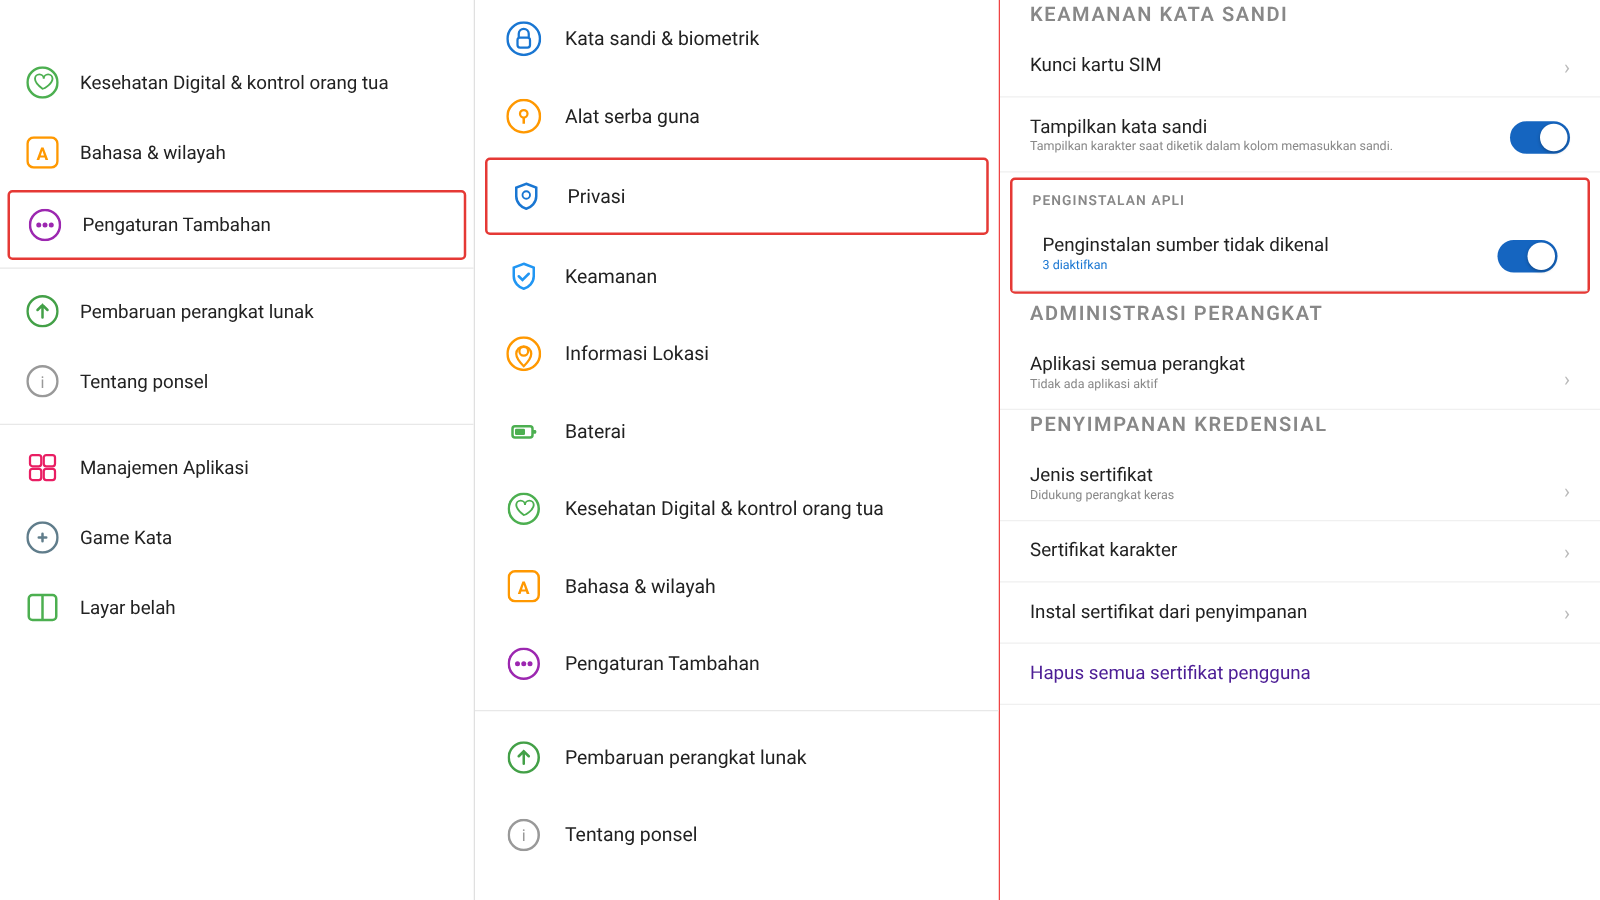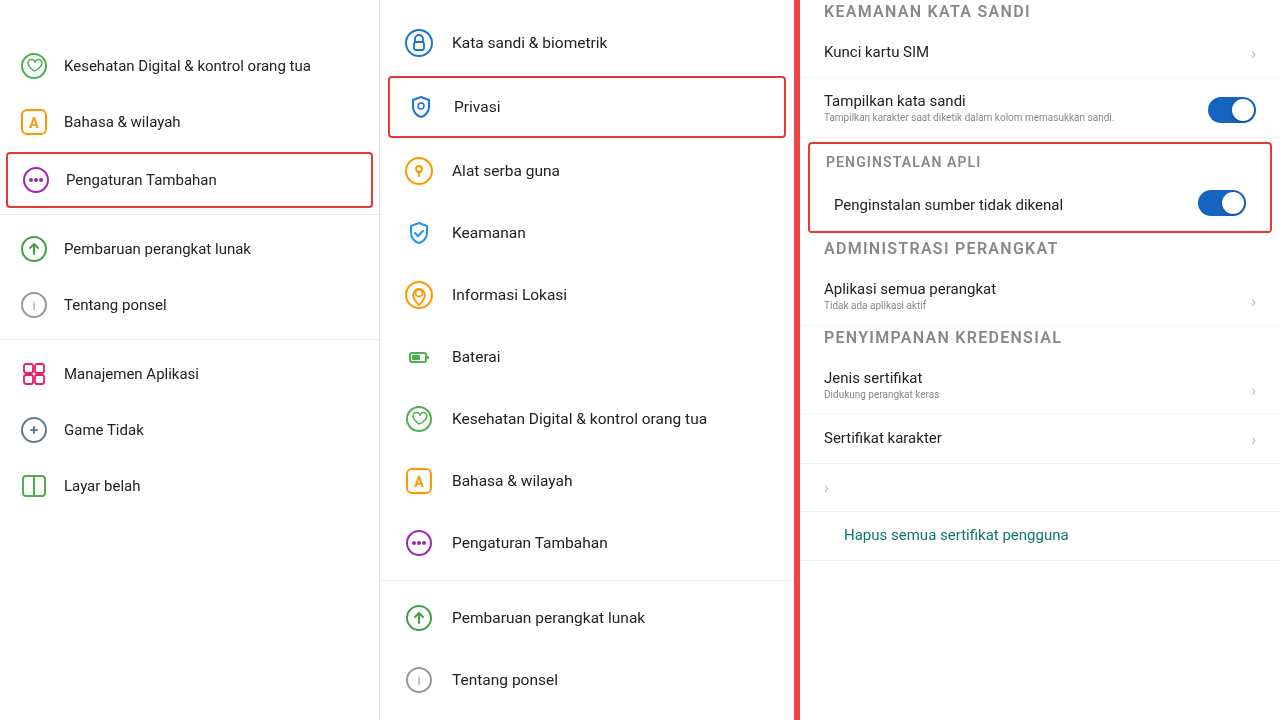--- a/index.html
+++ b/index.html
@@ -58,23 +58,23 @@
     .divider {
       height: 1px;
       background: #e8e8e8;
       margin: 6px 0;
     }
 
     
     .mid-panel {
       width: 420px;
       min-width: 420px;
-      border-right: 6px solid #ef4444;
+      border-right: 1px solid #ef4444;
       overflow-y: auto;
-      padding-top: 12px;
+      padding-top: 0;
     }
     .mid-item {
       display: flex;
       align-items: center;
       padding: 16px 24px;
       cursor: pointer;
       gap: 18px;
       position: relative;
     }
     .mid-item.active {
@@ -168,21 +168,21 @@
     }
 
     
     svg { display: block; }
     .section-box-bordered {
       border: 2px solid #e53935;
       margin: 4px 8px;
       border-radius: 4px;
     }
     .section-header-inner {
-      font-size: 14px;
+      font-size: 11px;
       font-weight: 600;
       color: #888;
       letter-spacing: 0.08em;
       padding: 10px 16px 6px;
       text-transform: uppercase;
     }
   </style>
 </head>
 <body>
 
@@ -250,21 +250,21 @@
         </span>
         <span class="label">Manajemen Aplikasi</span>
       </div>
       <div class="left-item">
         <span class="icon">
           <svg width="26" height="26" viewBox="0 0 26 26">
             <circle cx="13" cy="13" r="12" fill="none" stroke="#607d8b" stroke-width="2"></circle>
             <path d="M10 13h6M13 10v6" stroke="#607d8b" stroke-width="2" stroke-linecap="round"></path>
           </svg>
         </span>
-        <span class="label">Game Tidak</span>
+        <span class="label">Game Kata</span>
       </div>
       <div class="left-item">
         <span class="icon">
           <svg width="26" height="26" viewBox="0 0 26 26">
             <rect x="2" y="3" width="22" height="20" rx="3" fill="none" stroke="#4caf50" stroke-width="2"></rect>
             <line x1="13" y1="3" x2="13" y2="23" stroke="#4caf50" stroke-width="2"></line>
           </svg>
         </span>
         <span class="label">Layar belah</span>
       </div>
@@ -276,38 +276,38 @@
       <div class="mid-item">
         <span class="icon">
           <svg width="28" height="28" viewBox="0 0 28 28">
             <circle cx="14" cy="14" r="13" fill="none" stroke="#1976d2" stroke-width="2"></circle>
             <rect x="9" y="13" width="10" height="8" rx="2" fill="none" stroke="#1976d2" stroke-width="1.8"></rect>
             <path d="M10 13v-3a4 4 0 018 0v3" fill="none" stroke="#1976d2" stroke-width="1.8"></path>
           </svg>
         </span>
         <span class="label">Kata sandi &amp; biometrik</span>
       </div>
-      <div class="mid-item active">
-        <span class="icon">
-          <svg width="28" height="28" viewBox="0 0 28 28">
-            <path d="M14 4l8 3v7c0 5-4 9-8 10C10 23 6 19 6 14V7z" fill="none" stroke="#1976d2" stroke-width="2"></path>
-            <circle cx="14" cy="13" r="3" fill="none" stroke="#1976d2" stroke-width="1.5"></circle>
-          </svg>
-        </span>
-        <span class="label">Privasi</span>
-      </div>
       <div class="mid-item">
         <span class="icon">
           <svg width="28" height="28" viewBox="0 0 28 28">
             <circle cx="14" cy="14" r="13" fill="none" stroke="#ff9800" stroke-width="2"></circle>
             <circle cx="14" cy="12" r="3" fill="none" stroke="#ff9800" stroke-width="1.8"></circle>
             <path d="M14 15v5" stroke="#ff9800" stroke-width="2"></path>
           </svg>
         </span>
         <span class="label">Alat serba guna</span>
+      </div>
+      <div class="mid-item active">
+        <span class="icon">
+          <svg width="28" height="28" viewBox="0 0 28 28">
+            <path d="M14 4l8 3v7c0 5-4 9-8 10C10 23 6 19 6 14V7z" fill="none" stroke="#1976d2" stroke-width="2"></path>
+            <circle cx="14" cy="13" r="3" fill="none" stroke="#1976d2" stroke-width="1.5"></circle>
+          </svg>
+        </span>
+        <span class="label">Privasi</span>
       </div>
       <div class="mid-item">
         <span class="icon">
           <svg width="28" height="28" viewBox="0 0 28 28">
             <path d="M14 4l8 3v7c0 5-4 9-8 10C10 23 6 19 6 14V7z" fill="none" stroke="#2196f3" stroke-width="2"></path>
             <path d="M10 14l3 3 5-5" stroke="#2196f3" stroke-width="2" fill="none" stroke-linecap="round"></path>
           </svg>
         </span>
         <span class="label">Keamanan</span>
       </div>
@@ -400,20 +400,21 @@
           <div class="toggle on">
             <div class="toggle-knob"></div>
           </div>
         </div>
       </div>
       <div class="section-box-bordered">
         <div class="section-header-inner">PENGINSTALAN APLI</div>
         <div class="right-item">
           <div class="item-left">
             <div class="item-title">Penginstalan sumber tidak dikenal</div>
+            <div class="item-sub blue">3 diaktifkan</div>
           </div>
           <div class="toggle on">
             <div class="toggle-knob"></div>
           </div>
         </div>
       </div>
       <div>
         <div class="section-header">ADMINISTRASI PERANGKAT</div>
         <div class="right-item">
           <div class="item-left">
@@ -432,22 +433,25 @@
           </div>
           <span class="chevron">›</span>
         </div>
         <div class="right-item">
           <div class="item-left">
             <div class="item-title">Sertifikat karakter</div>
           </div>
           <span class="chevron">›</span>
         </div>
         <div class="right-item">
+          <div class="item-left">
+            <div class="item-title">Instal sertifikat dari penyimpanan</div>
+          </div>
           <span class="chevron">›</span>
         </div>
         <div class="right-item">
           <div class="item-left">
-            <div class="item-title" style="color: #0f766e; margin-left: 20px;">Hapus semua sertifikat pengguna</div>
+            <div class="item-title" style="color: #4c1d95;">Hapus semua sertifikat pengguna</div>
           </div>
         </div>
       </div>
     </div>
 </div>
 
 </body></html>

